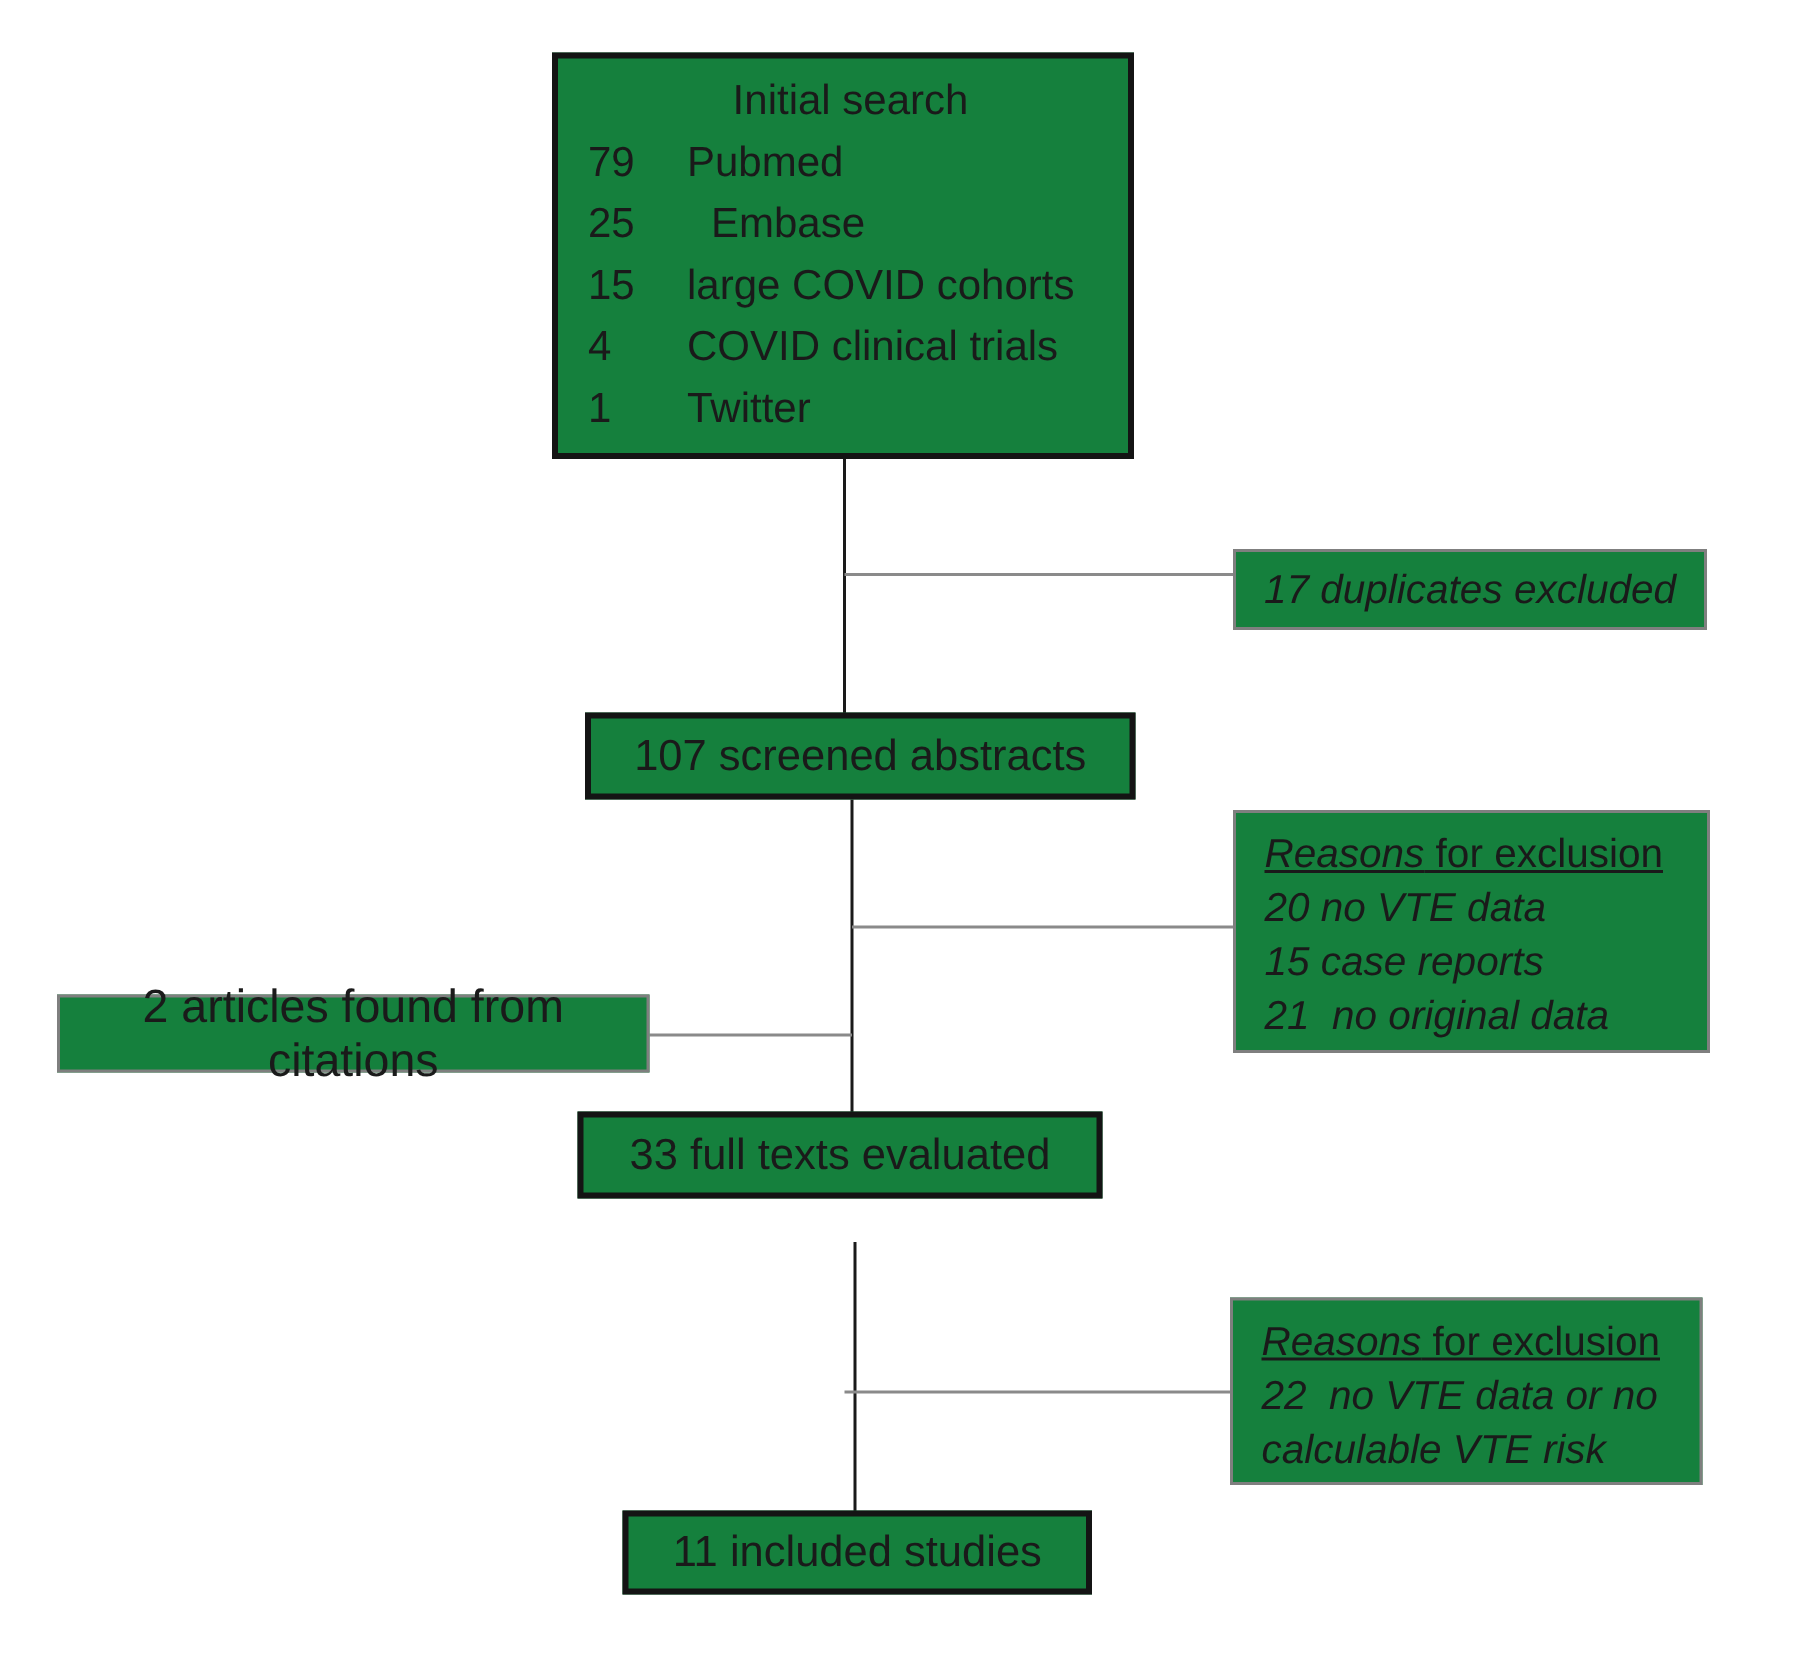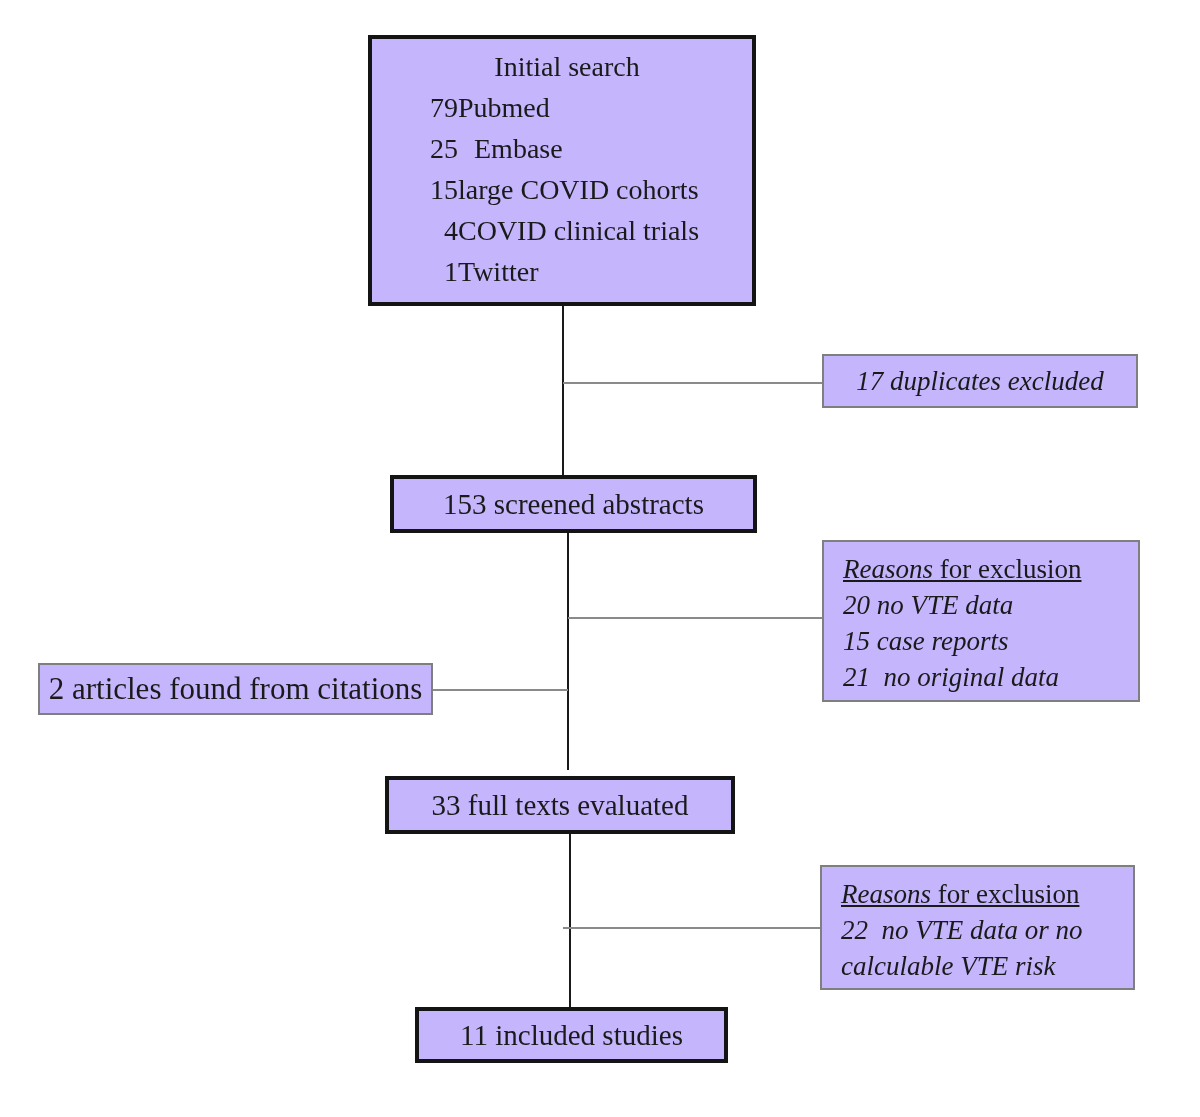--- a/index.html
+++ b/index.html
@@ -4,44 +4,44 @@
 <style>
   html,body { margin:0; padding:0; background:#ffffff; }
   .canvas {
     position:relative;
     width:1200px; height:1117px;
     background:#ffffff;
     font-family:"Liberation Sans", sans-serif;
     color:#1a1a1a;
     overflow:hidden;
   }
-  .box { position:absolute; background:#c4b5fd; box-sizing:border-box;font-family:Liberation Serif, serif; }
+  .box { position:absolute; background:#15803d; box-sizing:border-box; }
   .bold-box { border:4px solid #141414; }
   .thin-box { border:2px solid #7f7f7f; }
   .center-text { display:flex; align-items:center; justify-content:center; text-align:center; }
 
   
   .vline { position:absolute; width:2px; background:#1a1a1a; }
   .hline { position:absolute; height:2px; background:#8a8a8a; }
 
   
   .top-box { left:368px; top:35px; width:388px; height:271px; padding:8px 10px 0 20px; }
   .ts-title { text-align:center; font-size:28px; line-height:40px; }
   .ts-row { display:flex; font-size:28px; line-height:41px; }
-  .ts-num { width:66px; flex:0 0 66px;text-align:right; }
+  .ts-num { width:66px; flex:0 0 66px; }
   .ts-label { white-space:pre-wrap; }
   .ts-label.indent { padding-left:16px; }
 
   
   .screened-box { left:390px; top:475px; width:367px; height:58px; font-size:29px; }
-  .fulltexts-box { left:385px; top:776px; width:350px; height:58px; font-size:29px; }
+  .fulltexts-box { left:385px; top:741px; width:350px; height:58px; font-size:29px; }
   .included-box { left:415px; top:1007px; width:313px; height:56px; font-size:29px; }
 
   
-  .dup-box { left:822px; top:354px; width:316px; height:54px; font-size:27px; font-style:italic; }
+  .dup-box { left:822px; top:366px; width:316px; height:54px; font-size:27px; font-style:italic; }
   .citations-box { left:38px; top:663px; width:395px; height:52px; font-size:31px; }
   .reasons-box { padding:9px 12px 0 19px; font-size:27px; line-height:36px; }
   .reasons-box-1 { left:822px; top:540px; width:318px; height:162px; }
   .reasons-box-2 { left:820px; top:865px; width:315px; height:125px; }
   .reason-title { text-decoration:underline; white-space:pre-wrap; }
   .reason-title .it { font-style:italic; }
   .reason-item { font-style:italic; white-space:pre-wrap; }
 </style>
 </head>
 <body>
@@ -78,21 +78,21 @@
       <span class="ts-num">1</span>
       <span class="ts-label">Twitter</span>
     </div>
   </div>
 
   <div class="box thin-box dup-box center-text">
     <span>17 duplicates excluded</span>
   </div>
 
   <div class="box bold-box screened-box center-text">
-    <span>153 screened abstracts</span>
+    <span>107 screened abstracts</span>
   </div>
 
   <div class="box thin-box reasons-box reasons-box-1">
     <div class="reason-title"><span class="it">Reasons</span><span> for exclusion</span></div>
     <div class="reason-item">20 no VTE data</div>
     <div class="reason-item">15 case reports</div>
     <div class="reason-item">21  no original data</div>
   </div>
 
   <div class="box thin-box citations-box center-text">

